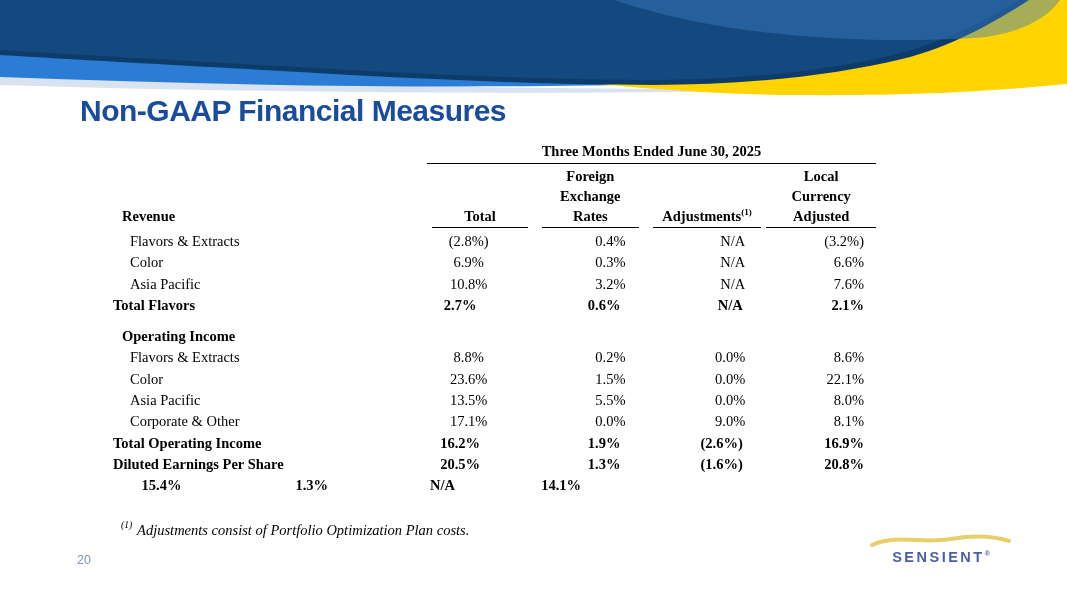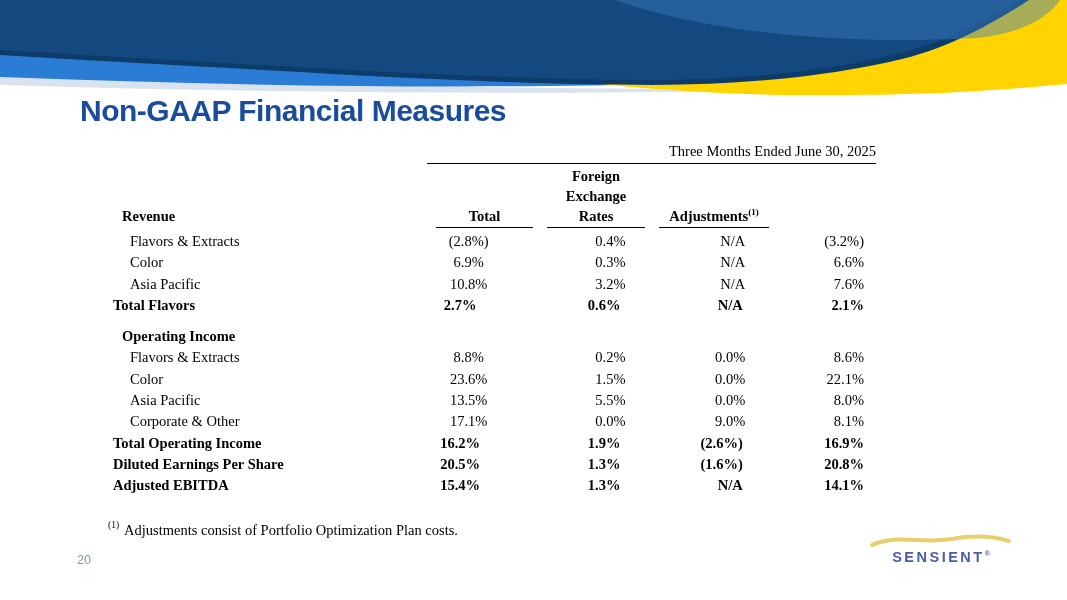--- a/index.html
+++ b/index.html
@@ -17,21 +17,21 @@
   .fill-hilite{fill:rgba(58,125,196,0.45);}
   
   .title{
     position:absolute;left:80px;top:94px;
     font-family:"Liberation Sans", sans-serif;font-weight:bold;
     font-size:30px;letter-spacing:-0.5px;color:var(--title_blue,#1A4C9E);
   }
   
   .fin-table{position:absolute;left:113px;top:141px;width:763px;font-size:14.5px;line-height:21.3px;}
   .spanner{
-    margin-left:314px;width:449px;text-align:right;font-weight:normal;
+    margin-left:314px;width:449px;text-align:center;font-weight:bold;
     border-bottom:1.5px solid #000;padding-bottom:1px;line-height:21px;
   }
   .hdr-row{display:flex;align-items:flex-end;margin-top:2px;}
   .t-row{display:flex;}
   .c-label{width:314px;}
   .c1{width:97px;margin-right:14px;}
   .c2{width:98px;margin-right:14px;}
   .c3{width:110px;margin-right:5px;}
   .c4{width:111px;}
   .hdr-cell{text-align:center;font-weight:bold;border-bottom:1.5px solid #000;padding-bottom:1px;line-height:20px;}
@@ -41,21 +41,21 @@
   .c2.val{padding-right:3px;}
   .c3.val{padding-right:10px;}
   .c4.val{padding-right:12px;}
   .row-item .c-label{padding-left:17px;}
   .row-section{font-weight:bold;margin-top:10px;}
   .row-section .c-label{padding-left:9px;}
   .row-total{font-weight:bold;}
   .body-rows{margin-top:3px;}
   sup.hdr-sup{font-size:9px;font-weight:bold;vertical-align:6px;}
   
-  .footnote{position:absolute;left:108px;top:520px;font-size:14.5px;}
+  .footnote{position:absolute;left:121px;top:520px;font-style:italic;font-size:14.5px;}
   .footnote sup{font-size:9.5px;vertical-align:7px;margin-right:5px;}
   
   .page-num{
     position:absolute;left:77px;top:553px;
     font-family:"Liberation Sans", sans-serif;font-size:12.5px;color:var(--page_num,#8193B8);
   }
   
   .logo{position:absolute;left:866px;top:531px;width:150px;text-align:center;}
   .logo-swoosh{display:block;margin:0 auto;width:145px;height:18px;}
   .logo-swoosh path{stroke:var(--logo_gold,#E8CF6B);stroke-width:4;fill:none;stroke-linecap:round;}
@@ -87,20 +87,25 @@
 
     <div class="hdr-row">
       <div class="c-label hdr-label">Revenue</div>
       <div class="c1 hdr-cell">Total</div>
       <div class="c2 hdr-cell">
         <div>Foreign</div>
         <div>Exchange</div>
         <div>Rates</div>
       </div>
       <div class="c3 hdr-cell"><span>Adjustments</span><sup class="hdr-sup">(1)</sup></div>
+      <div class="c4 hdr-cell">
+        <div>Local</div>
+        <div>Currency</div>
+        <div>Adjusted</div>
+      </div>
     </div>
 
     <div class="body-rows">
 
       <div class="t-row row-item">
         <div class="c-label">Flavors &amp; Extracts</div>
         <div class="c1 val">(2.8%)</div>
         <div class="c2 val">0.4%</div>
         <div class="c3 val">N/A</div>
         <div class="c4 val">(3.2%)</div>
@@ -176,21 +181,20 @@
 
       <div class="t-row row-total">
         <div class="c-label">Diluted Earnings Per Share</div>
         <div class="c1 val">20.5%</div>
         <div class="c2 val">1.3%</div>
         <div class="c3 val">(1.6%)</div>
         <div class="c4 val">20.8%</div>
       </div>
 
       <div class="t-row row-total">
-        <div class="c-label">Adjusted EBITDA</div>
         <div class="c1 val">15.4%</div>
         <div class="c2 val">1.3%</div>
         <div class="c3 val">N/A</div>
         <div class="c4 val">14.1%</div>
       </div>
 
     </div>
   </div>
 
   <div class="footnote">

